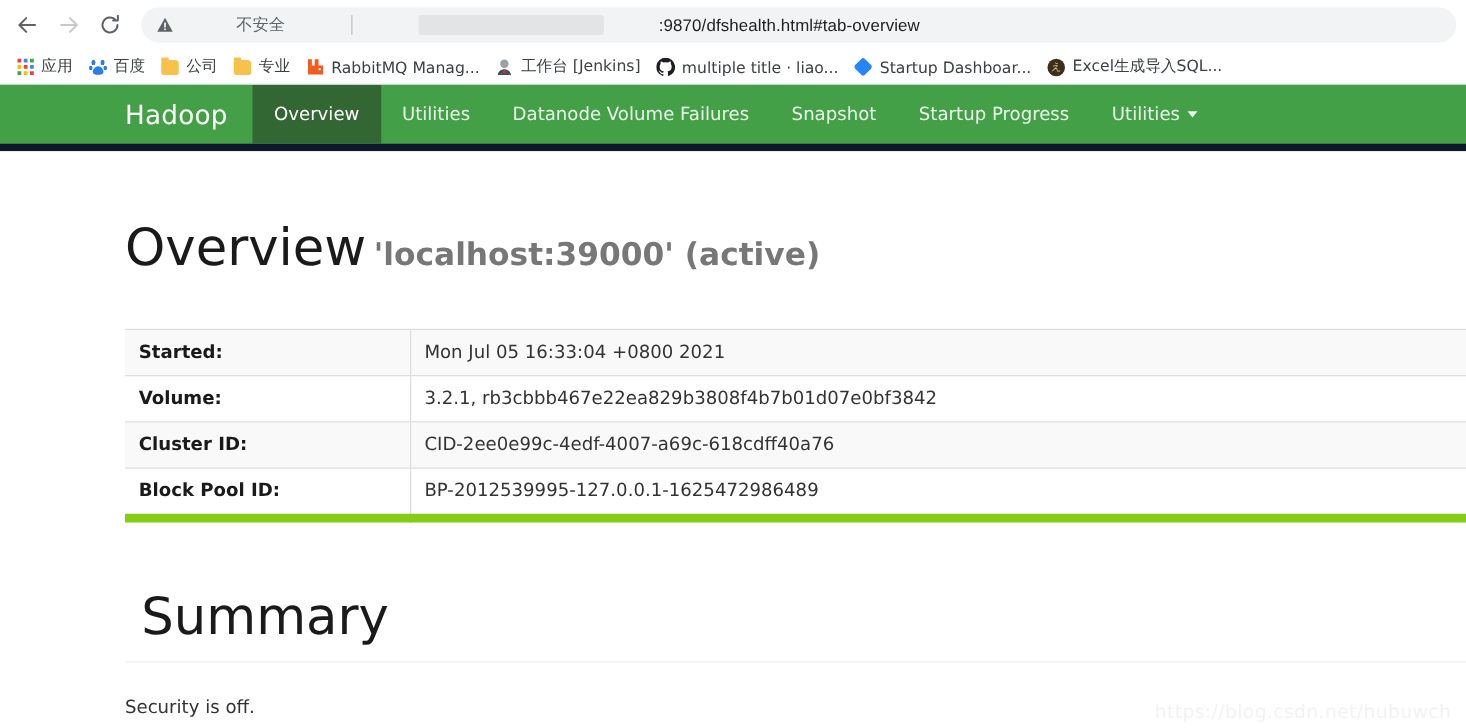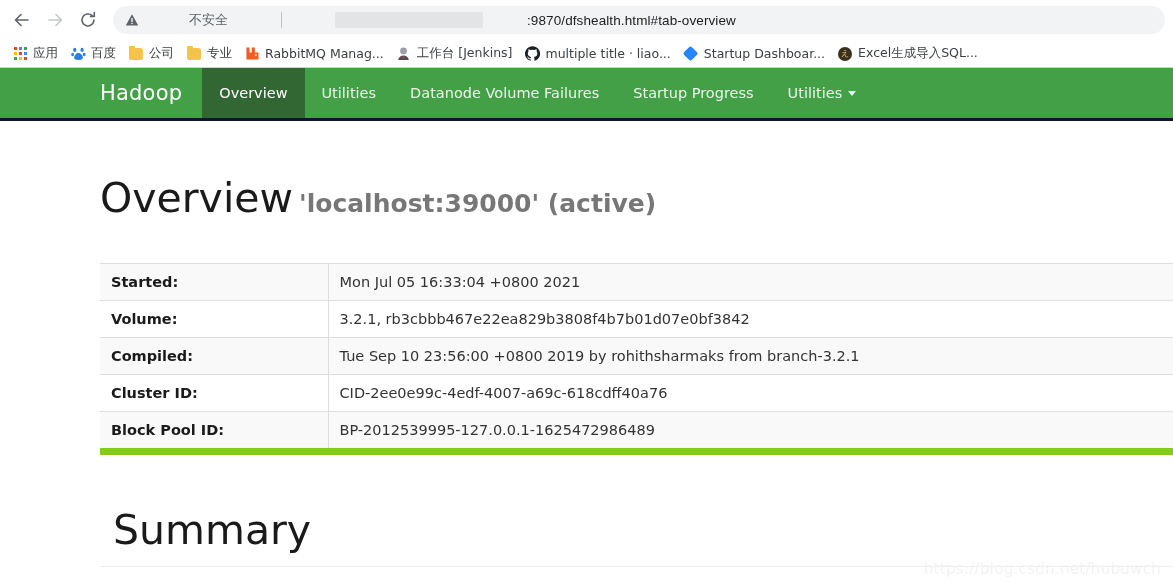--- a/index.html
+++ b/index.html
@@ -162,21 +162,21 @@
     background: #e03875;
   }
 
   
   #hadoop-navbar {
     height: 53px;
     background: #43a047;
     display: flex;
     align-items: stretch;
     width: 1173px;
-    border-bottom: 3px solid #0f172a;
+    border-bottom: 6px solid #0f172a;
   }
   #navbar-brand {
     color: #ffffff;
     font-size: 21px;
     font-weight: 400;
     display: flex;
     align-items: center;
     padding: 0 20px 0 100px;
     letter-spacing: 0.2px;
     font-family: "DejaVu Sans", sans-serif;
@@ -429,20 +429,23 @@
   <div class="nav-link active">
     <span>Overview</span>
   </div>
   <div class="nav-link">
     <span>Utilities</span>
   </div>
   <div class="nav-link">
     <span>Datanode Volume Failures</span>
   </div>
   <div class="nav-link">
+    <span>Snapshot</span>
+  </div>
+  <div class="nav-link">
     <span>Startup Progress</span>
   </div>
   <div class="nav-link">
     <span>Utilities</span>
     <span class="caret-down"></span>
   </div>
 </div>
 
 <div id="page-body">
   <div id="content-wrap">
@@ -455,24 +458,20 @@
       <tbody>
         <tr>
           <td class="key">Started:</td>
           <td class="val">Mon Jul 05 16:33:04 +0800 2021</td>
         </tr>
         <tr>
           <td class="key">Volume:</td>
           <td class="val">3.2.1, rb3cbbb467e22ea829b3808f4b7b01d07e0bf3842</td>
         </tr>
         <tr>
-          <td class="key">Compiled:</td>
-          <td class="val">Tue Sep 10 23:56:00 +0800 2019 by rohithsharmaks from branch-3.2.1</td>
-        </tr>
-        <tr>
           <td class="key">Cluster ID:</td>
           <td class="val">CID-2ee0e99c-4edf-4007-a69c-618cdff40a76</td>
         </tr>
         <tr>
           <td class="key">Block Pool ID:</td>
           <td class="val">BP-2012539995-127.0.0.1-1625472986489</td>
         </tr>
       </tbody>
     </table>
 

